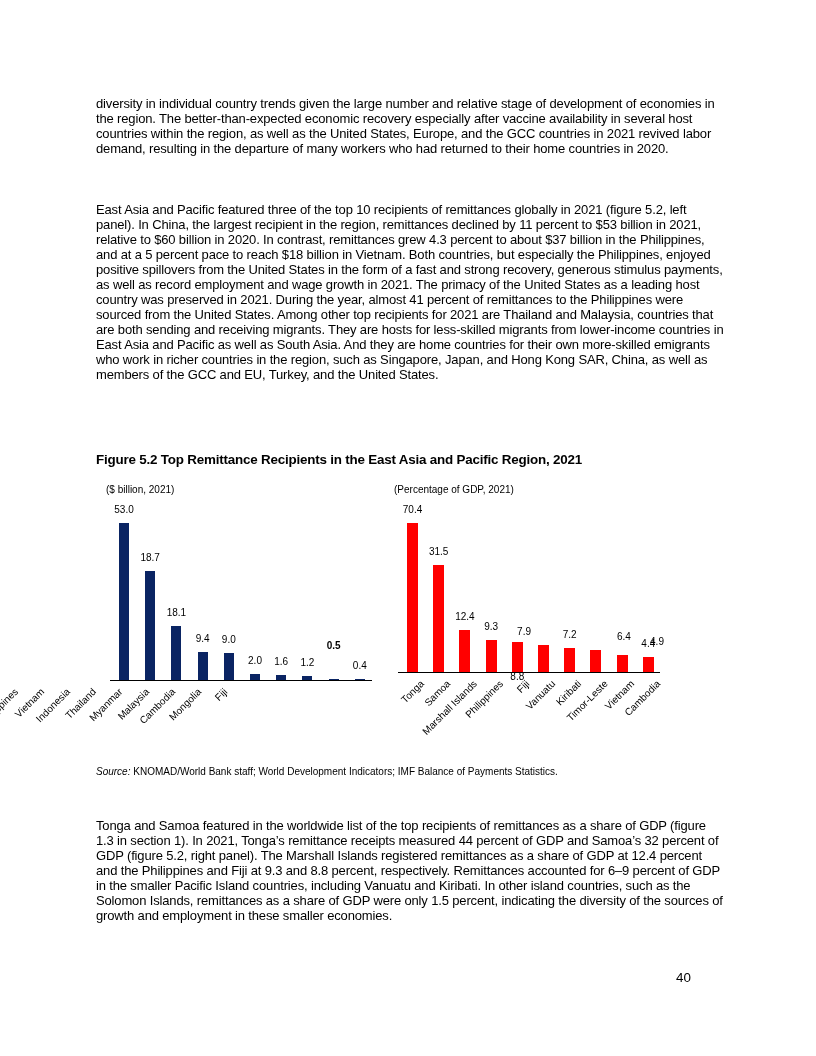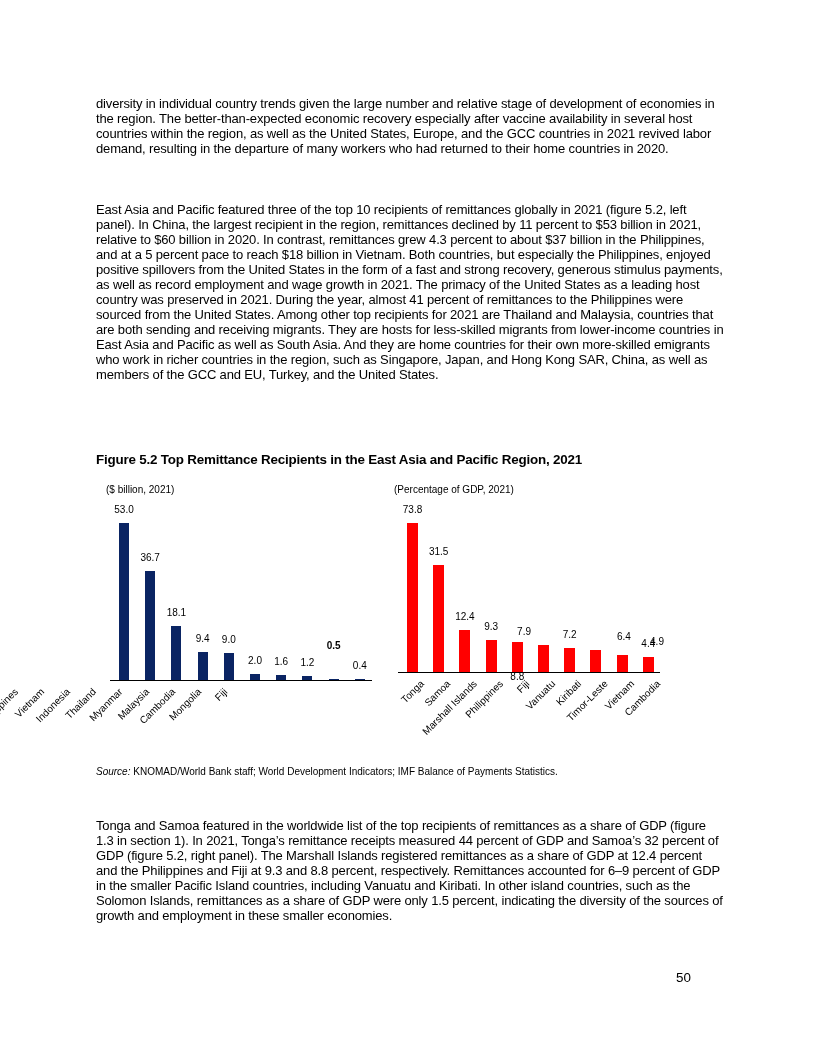--- a/index.html
+++ b/index.html
@@ -29,21 +29,21 @@
 
 <div class="panel-label" style="left:106px; top:484px;">($ billion, 2021)</div>
 <div class="panel-label" style="left:394px; top:484px;">(Percentage of GDP, 2021)</div>
 
 <div class="chart" id="chart-left" style="left:0; top:0; width:672px; height:1056px; pointer-events:none;">
     <div class="axis" style="left: 110px; width: 262px; top: 680px;"></div>
     <div class="bar" style="left: 119px; width: 10px; top: 523px; height: 157px; background: rgb(10, 36, 99);"></div>
     <div class="val" style="left: 109px; top: 504px;">53.0</div>
     <div class="xlabel" style="right: 686px; top: 686px;">China</div>
     <div class="bar" style="left: 145.2px; width: 10px; top: 571px; height: 109px; background: rgb(10, 36, 99);"></div>
-    <div class="val" style="left: 135.2px; top: 552px;">36.7</div>
+    <div class="val" style="left: 135.2px; top: 552px;">18.7</div>
     <div class="xlabel" style="right: 659.8px; top: 686px;">Philippines</div>
     <div class="bar" style="left: 171.4px; width: 10px; top: 626px; height: 54px; background: rgb(10, 36, 99);"></div>
     <div class="val" style="left: 161.4px; top: 607px;">18.1</div>
     <div class="xlabel" style="right: 633.6px; top: 686px;">Vietnam</div>
     <div class="bar" style="left: 197.6px; width: 10px; top: 652px; height: 28px; background: rgb(10, 36, 99);"></div>
     <div class="val" style="left: 187.6px; top: 633px;">9.4</div>
     <div class="xlabel" style="right: 607.4px; top: 686px;">Indonesia</div>
     <div class="bar" style="left: 223.8px; width: 10px; top: 653px; height: 27px; background: rgb(10, 36, 99);"></div>
     <div class="val" style="left: 213.8px; top: 634px;">9.0</div>
     <div class="xlabel" style="right: 581.2px; top: 686px;">Thailand</div>
@@ -59,21 +59,21 @@
     <div class="bar" style="left: 328.6px; width: 10px; top: 679px; height: 1px; background: rgb(10, 36, 99);"></div>
     <div class="val" style="left: 318.6px; top: 640px; font-weight: bold;">0.5</div>
     <div class="xlabel" style="right: 476.4px; top: 686px;">Mongolia</div>
     <div class="bar" style="left: 354.8px; width: 10px; top: 679px; height: 1px; background: rgb(10, 36, 99);"></div>
     <div class="val" style="left: 344.8px; top: 660px;">0.4</div>
     <div class="xlabel" style="right: 450.2px; top: 686px;">Fiji</div>
   </div>
 <div class="chart" id="chart-right" style="left:0; top:0; width:816px; height:1056px; pointer-events:none;">
     <div class="axis" style="left: 398px; width: 262px; top: 672px;"></div>
     <div class="bar" style="left: 407px; width: 11px; top: 523px; height: 149px; background: rgb(255, 0, 0);"></div>
-    <div class="val" style="left: 397.5px; top: 504px;">73.8</div>
+    <div class="val" style="left: 397.5px; top: 504px;">70.4</div>
     <div class="xlabel" style="right: 397.5px; top: 678px;">Tonga</div>
     <div class="bar" style="left: 433.2px; width: 11px; top: 565px; height: 107px; background: rgb(255, 0, 0);"></div>
     <div class="val" style="left: 423.7px; top: 546px;">31.5</div>
     <div class="xlabel" style="right: 371.3px; top: 678px;">Samoa</div>
     <div class="bar" style="left: 459.4px; width: 11px; top: 630px; height: 42px; background: rgb(255, 0, 0);"></div>
     <div class="val" style="left: 449.9px; top: 611px;">12.4</div>
     <div class="xlabel" style="right: 345.1px; top: 678px;">Marshall Islands</div>
     <div class="bar" style="left: 485.6px; width: 11px; top: 640px; height: 32px; background: rgb(255, 0, 0);"></div>
     <div class="val" style="left: 476.1px; top: 621px;">9.3</div>
     <div class="xlabel" style="right: 318.9px; top: 678px;">Philippines</div>
@@ -96,13 +96,13 @@
     <div class="val" style="left: 633.3px; top: 638px;">4.4</div>
     <div class="xlabel" style="right: 161.7px; top: 678px;">Cambodia</div>
   </div>
 
 <div class="notes">
   <div><i>Source:</i><span> KNOMAD/World Bank staff; World Development Indicators; IMF Balance of Payments Statistics.</span></div>
 </div>
 
 <div class="para" style="top:818px;">Tonga and Samoa featured in the worldwide list of the top recipients of remittances as a share of GDP (figure 1.3 in section 1). In 2021, Tonga’s remittance receipts measured 44 percent of GDP and Samoa’s 32 percent of GDP (figure 5.2, right panel). The Marshall Islands registered remittances as a share of GDP at 12.4 percent and the Philippines and Fiji at 9.3 and 8.8 percent, respectively. Remittances accounted for 6–9 percent of GDP in the smaller Pacific Island countries, including Vanuatu and Kiribati. In other island countries, such as the Solomon Islands, remittances as a share of GDP were only 1.5 percent, indicating the diversity of the sources of growth and employment in these smaller economies.</div>
 
-<div class="page-num">50</div>
+<div class="page-num">40</div>
 
 </body></html>

